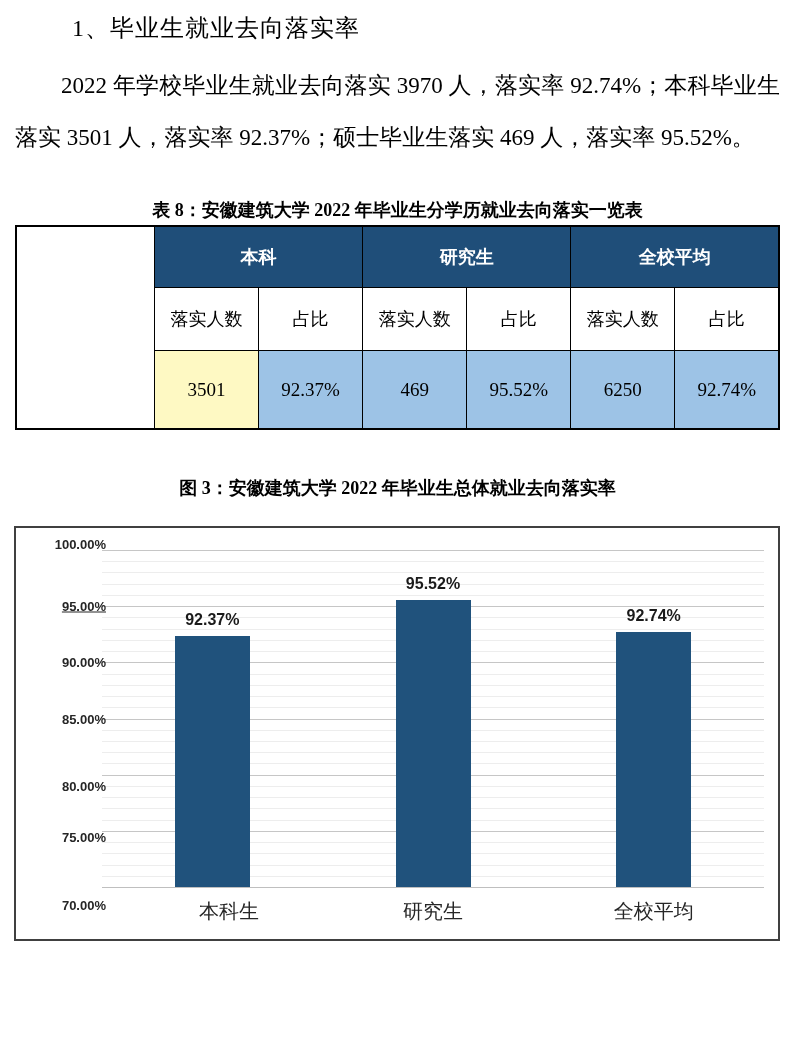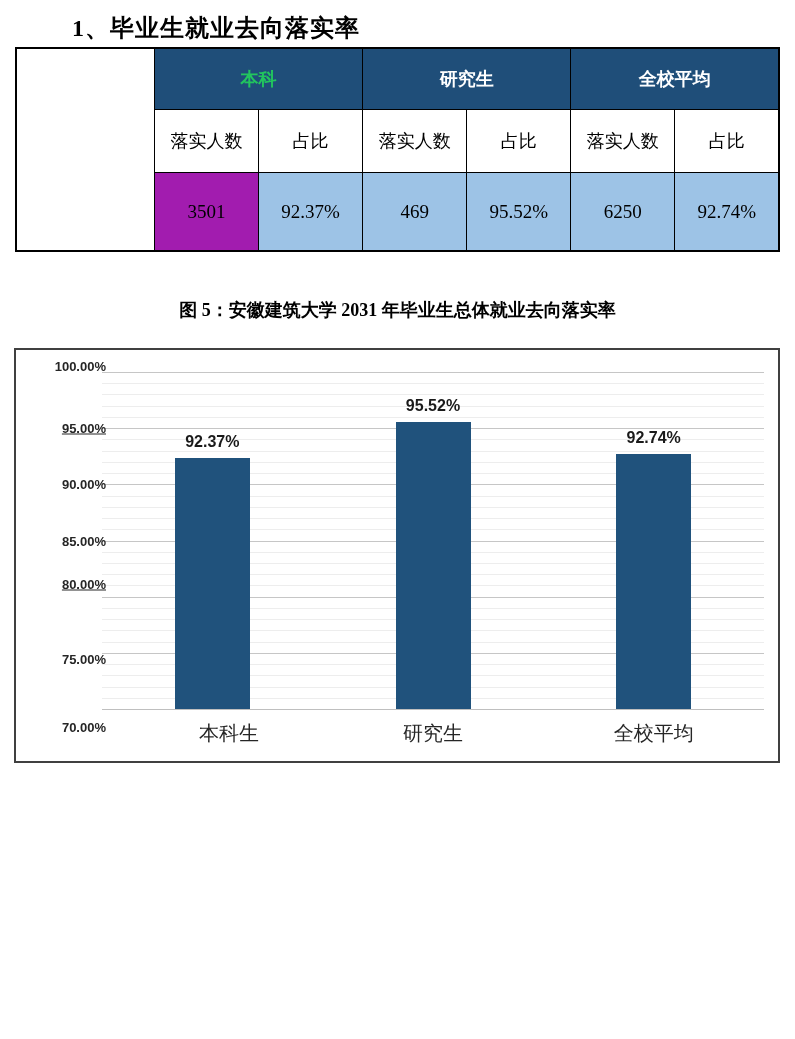--- a/index.html
+++ b/index.html
@@ -5,21 +5,21 @@
   html,body{margin:0;padding:0;background:#fff;}
   body{
     width:795px;height:1039px;
     font-family:"Liberation Serif","DejaVu Serif",serif;
     color:#000;overflow:hidden;
   }
   .doc{padding:8px 15px 0 15px;}
 
   .heading{
     margin:4px 0 0 57px;
-    font-size:24px;font-weight:bold;letter-spacing:1px;
+    font-size:24px;font-weight:normal;letter-spacing:1px;
   }
 
   .para{
     margin-top:16px;
     font-size:23px;line-height:52px;
     text-align:justify;text-indent:46px;
   }
 
   .caption{
     margin-top:34px;
@@ -75,53 +75,55 @@
     font-family:"Liberation Serif","DejaVu Serif",serif;
   }
 </style>
 </head>
 <body>
 
 <div class="doc">
 
   <div class="heading">1、毕业生就业去向落实率</div>
 
+  <div class="para">2022 年学校毕业生就业去向落实 3970 人，落实率 92.74%；本科毕业生落实 3501 人，落实率 92.37%；硕士毕业生落实 469 人，落实率 95.52%。</div>
 
+  <div class="caption">表 8：安徽建筑大学 2022 年毕业生分学历就业去向落实一览表</div>
 
   <table class="data-table">
     <tbody>
         <tr class="group-row">
       <td class="row-head" rowspan="3">
         <span>毕业去向</span><br>
         <span>落实率</span>
       </td>
-      <td colspan="2" class="grp" style="background: rgb(31, 78, 121); color: #22c55e;">本科</td>
+      <td colspan="2" class="grp" style="background: rgb(31, 78, 121); color: #ffffff;">本科</td>
       <td colspan="2" class="grp" style="background: rgb(31, 78, 121); color: rgb(255, 255, 255);">研究生</td>
       <td colspan="2" class="grp" style="background: rgb(31, 78, 121); color: rgb(255, 255, 255);">全校平均</td>
     </tr>
     <tr class="sub-row">
       <td>落实人数</td>
       <td>占比</td>
       <td>落实人数</td>
       <td>占比</td>
       <td>落实人数</td>
       <td>占比</td>
     </tr>
     <tr class="value-row">
-      <td class="val" style="background: #a21caf;">3501</td>
+      <td class="val" style="background: #fef9c3;">3501</td>
       <td class="val" style="background: rgb(157, 195, 230);">92.37%</td>
       <td class="val" style="background: rgb(157, 195, 230);">469</td>
       <td class="val" style="background: rgb(157, 195, 230);">95.52%</td>
       <td class="val" style="background: rgb(157, 195, 230);">6250</td>
       <td class="val" style="background: rgb(157, 195, 230);">92.74%</td>
     </tr>
   </tbody>
     </table>
 
-  <div class="caption fig-caption">图 5：安徽建筑大学 2031 年毕业生总体就业去向落实率</div>
+  <div class="caption fig-caption">图 3：安徽建筑大学 2022 年毕业生总体就业去向落实率</div>
 
   <div class="chart">
     <div class="plot" id="plot">
         <div class="gridline" style="top: 337px; background: rgb(191, 191, 191);"></div>
         <div class="gridline" style="top: 325.767px; background: rgb(237, 237, 237);"></div>
         <div class="gridline" style="top: 314.533px; background: rgb(237, 237, 237);"></div>
         <div class="gridline" style="top: 303.3px; background: rgb(237, 237, 237);"></div>
         <div class="gridline" style="top: 292.067px; background: rgb(237, 237, 237);"></div>
         <div class="gridline" style="top: 280.833px; background: rgb(198, 198, 198);"></div>
         <div class="gridline" style="top: 269.6px; background: rgb(237, 237, 237);"></div>
@@ -154,21 +156,21 @@
         <div class="bar" style="left: 293.5px; width: 75px; height: 286.675px; background: rgb(32, 82, 124);"></div>
         <div class="bar-label" style="left: 331px; bottom: 293.675px;">95.52%</div>
         <div class="bar" style="left: 514.167px; width: 75px; height: 255.446px; background: rgb(32, 82, 124);"></div>
         <div class="bar-label" style="left: 551.667px; bottom: 262.446px;">92.74%</div>
       </div>
     <div id="y-axis">
         <div class="y-tick" style="top: 16px;">100.00%</div>
         <div class="y-tick" style="top: 78.1667px; text-decoration: underline;">95.00%</div>
         <div class="y-tick" style="top: 134.333px;">90.00%</div>
         <div class="y-tick" style="top: 190.5px;">85.00%</div>
-        <div class="y-tick" style="top: 234px; text-decoration: underline;">80.00%</div>
+        <div class="y-tick" style="top: 258px;">80.00%</div>
         <div class="y-tick" style="top: 309px;">75.00%</div>
         <div class="y-tick" style="top: 377px;">70.00%</div>
       </div>
     <div id="x-axis">
         <div class="x-label" style="left: 213px;">本科生</div>
         <div class="x-label" style="left: 417px;">研究生</div>
         <div class="x-label" style="left: 637.667px;">全校平均</div>
       </div>
   </div>
 

